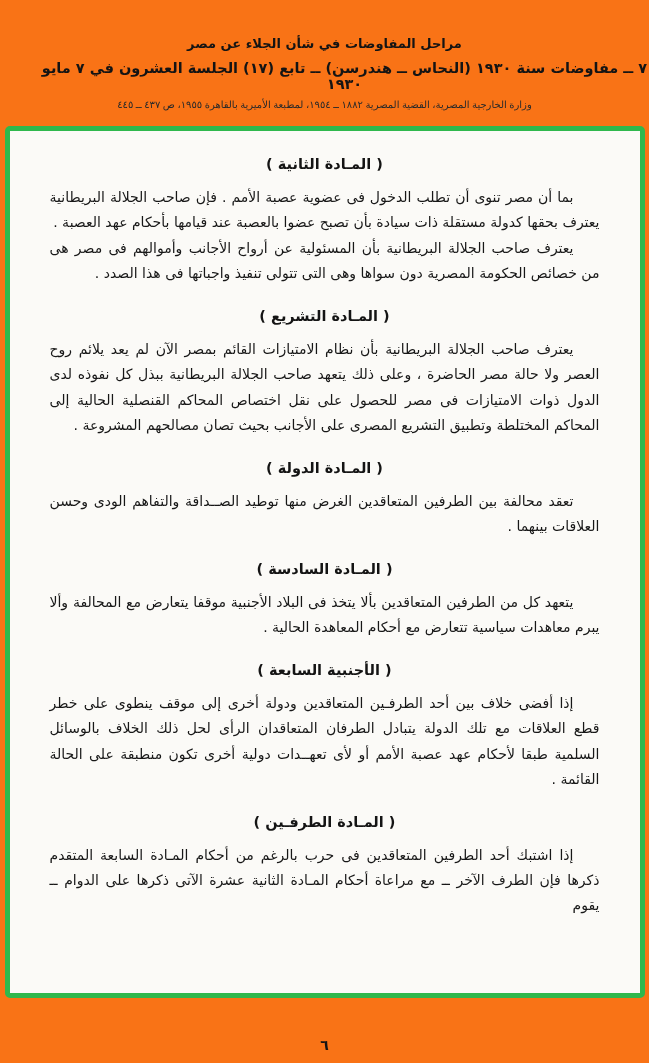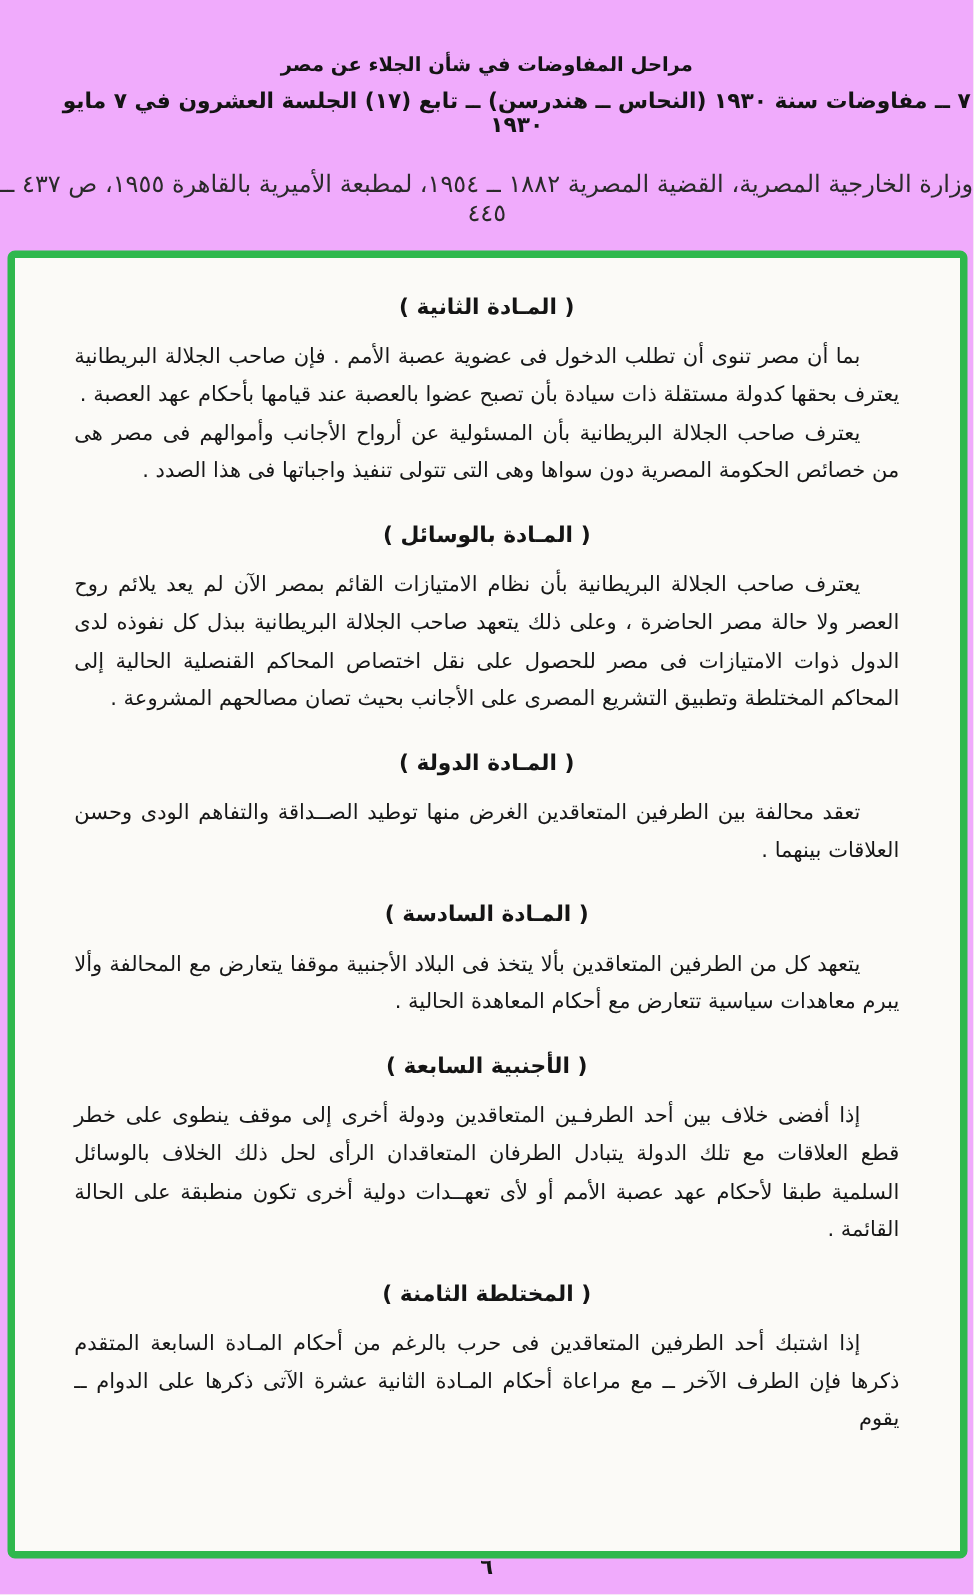--- a/index.html
+++ b/index.html
@@ -7,44 +7,45 @@
   body {
     background:#f6f5f1;
     font-family:"DejaVu Sans", sans-serif;
     color:#141414;
     -webkit-font-smoothing:antialiased;
   }
   .page {
     position:relative;
     width:649px;
     height:1063px;
-    background:#f0abfc;
+    background:#f97316;
     overflow:hidden;
   }
   
   .header {
     padding-top:36px;
     text-align:center;
     direction:rtl;
   }
   .header .line1 {
     font-size:13px;
     font-weight:bold;
     letter-spacing:0.5px;
   }
   .header .line2 {
     margin-top:9px;
     font-size:14.5px;
     font-weight:bold;
     padding-left:40px;
   }
   .header .line3 {
-    margin-top:21px;
-    font-size:16px;
+    margin-top:7px;
+    font-size:10px;
     color:#2a2a2a;
+    font-family:Liberation Serif, serif;
   }
   
   .highlight-box {
     margin:16px auto 0;
     width:640px;
     min-height:872px;
     border:5px solid #2fb84d;
     border-radius:5px;
     background:#fbfaf7;
     padding:4px 40px 14px;
@@ -91,41 +92,41 @@
     <div class="article">
       <div class="article-heading">( المـادة الثانية )</div>
       <div class="article-body">بما أن مصر تنوى أن تطلب الدخول فى عضوية عصبة الأمم . فإن صاحب الجلالة البريطانية يعترف بحقها كدولة مستقلة ذات سيادة بأن تصبح عضوا بالعصبة عند قيامها بأحكام عهد العصبة .</div>
     </div>
 
     <div class="article">
       <div class="article-body">يعترف صاحب الجلالة البريطانية بأن المسئولية عن أرواح الأجانب وأموالهم فى مصر هى من خصائص الحكومة المصرية دون سواها وهى التى تتولى تنفيذ واجباتها فى هذا الصدد .</div>
     </div>
 
     <div class="article">
-      <div class="article-heading">( المـادة بالوسائل )</div>
+      <div class="article-heading">( المـادة التشريع )</div>
       <div class="article-body">يعترف صاحب الجلالة البريطانية بأن نظام الامتيازات القائم بمصر الآن لم يعد يلائم روح العصر ولا حالة مصر الحاضرة ، وعلى ذلك يتعهد صاحب الجلالة البريطانية ببذل كل نفوذه لدى الدول ذوات الامتيازات فى مصر للحصول على نقل اختصاص المحاكم القنصلية الحالية إلى المحاكم المختلطة وتطبيق التشريع المصرى على الأجانب بحيث تصان مصالحهم المشروعة .</div>
     </div>
 
     <div class="article">
       <div class="article-heading">( المـادة الدولة )</div>
       <div class="article-body">تعقد محالفة بين الطرفين المتعاقدين الغرض منها توطيد الصــداقة والتفاهم الودى وحسن العلاقات بينهما .</div>
     </div>
 
     <div class="article">
       <div class="article-heading">( المـادة السادسة )</div>
       <div class="article-body">يتعهد كل من الطرفين المتعاقدين بألا يتخذ فى البلاد الأجنبية موقفا يتعارض مع المحالفة وألا يبرم معاهدات سياسية تتعارض مع أحكام المعاهدة الحالية .</div>
     </div>
 
     <div class="article">
       <div class="article-heading">( الأجنبية السابعة )</div>
       <div class="article-body">إذا أفضى خلاف بين أحد الطرفـين المتعاقدين ودولة أخرى إلى موقف ينطوى على خطر قطع العلاقات مع تلك الدولة يتبادل الطرفان المتعاقدان الرأى لحل ذلك الخلاف بالوسائل السلمية طبقا لأحكام عهد عصبة الأمم أو لأى تعهــدات دولية أخرى تكون منطبقة على الحالة القائمة .</div>
     </div>
 
     <div class="article">
-      <div class="article-heading">( المختلطة الثامنة )</div>
+      <div class="article-heading">( المـادة الطرفـين )</div>
       <div class="article-body">إذا اشتبك أحد الطرفين المتعاقدين فى حرب بالرغم من أحكام المـادة السابعة المتقدم ذكرها فإن الطرف الآخر ــ مع مراعاة أحكام المـادة الثانية عشرة الآتى ذكرها على الدوام ــ يقوم</div>
     </div>
 
   </div>
 
   <div class="page-number">٦</div>
 
 </div>
 
 </body></html>

